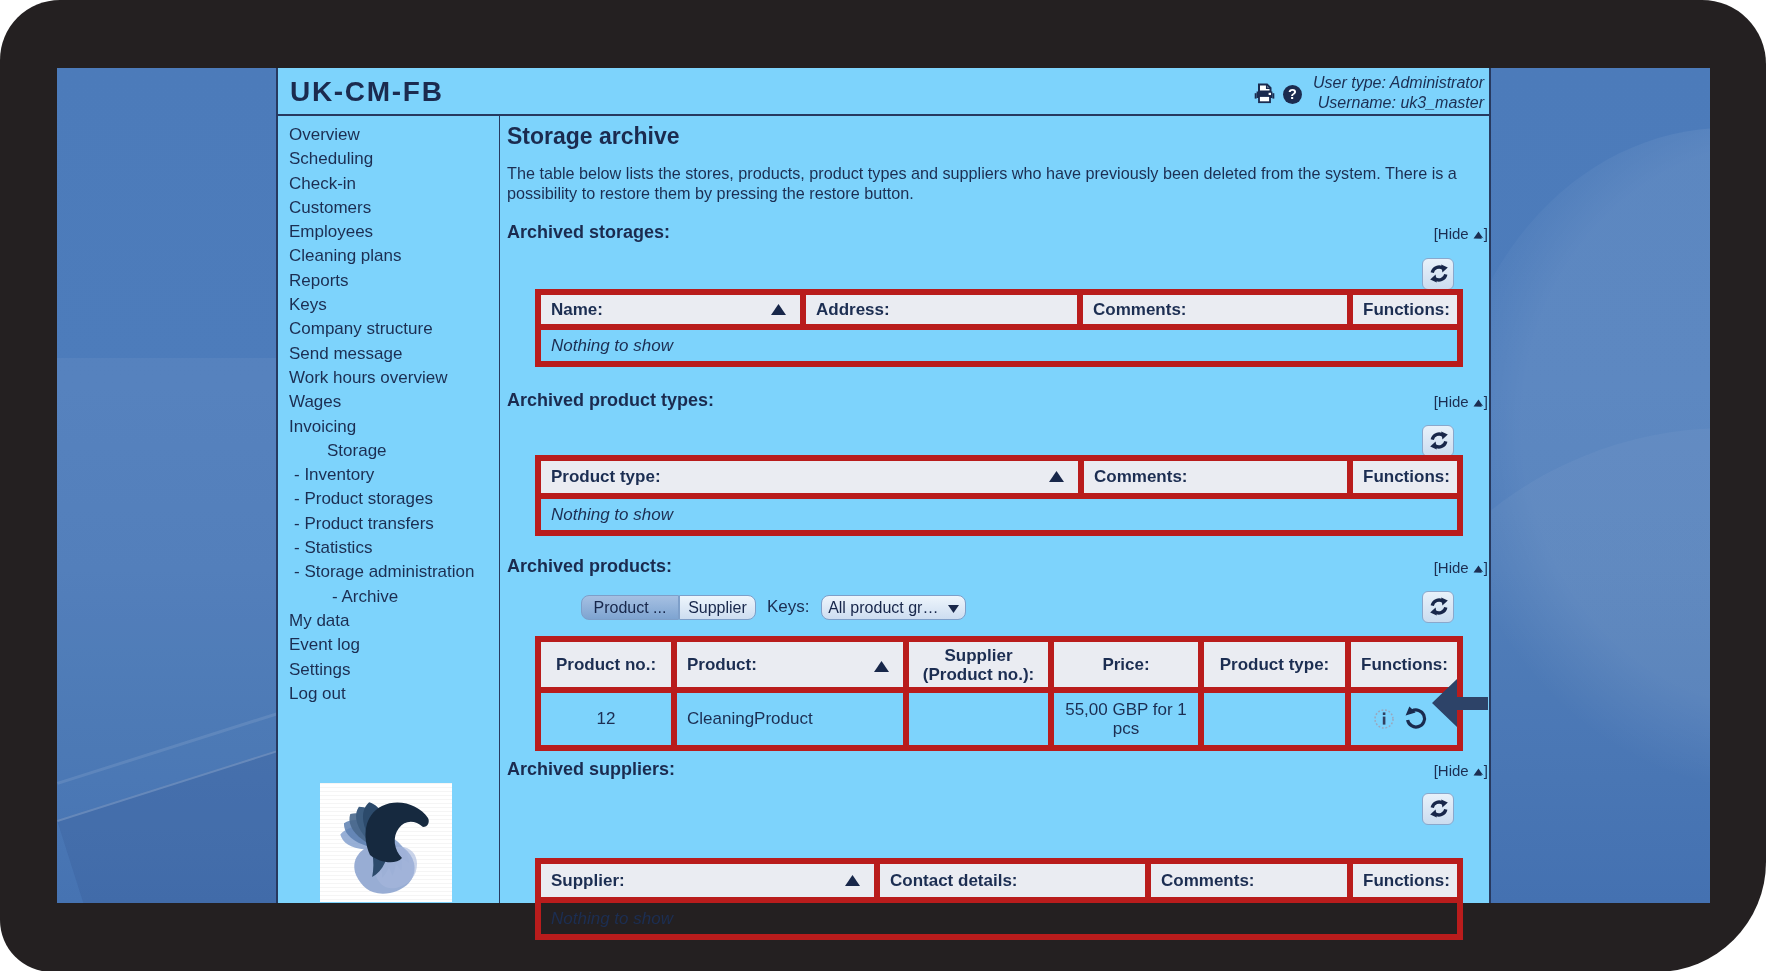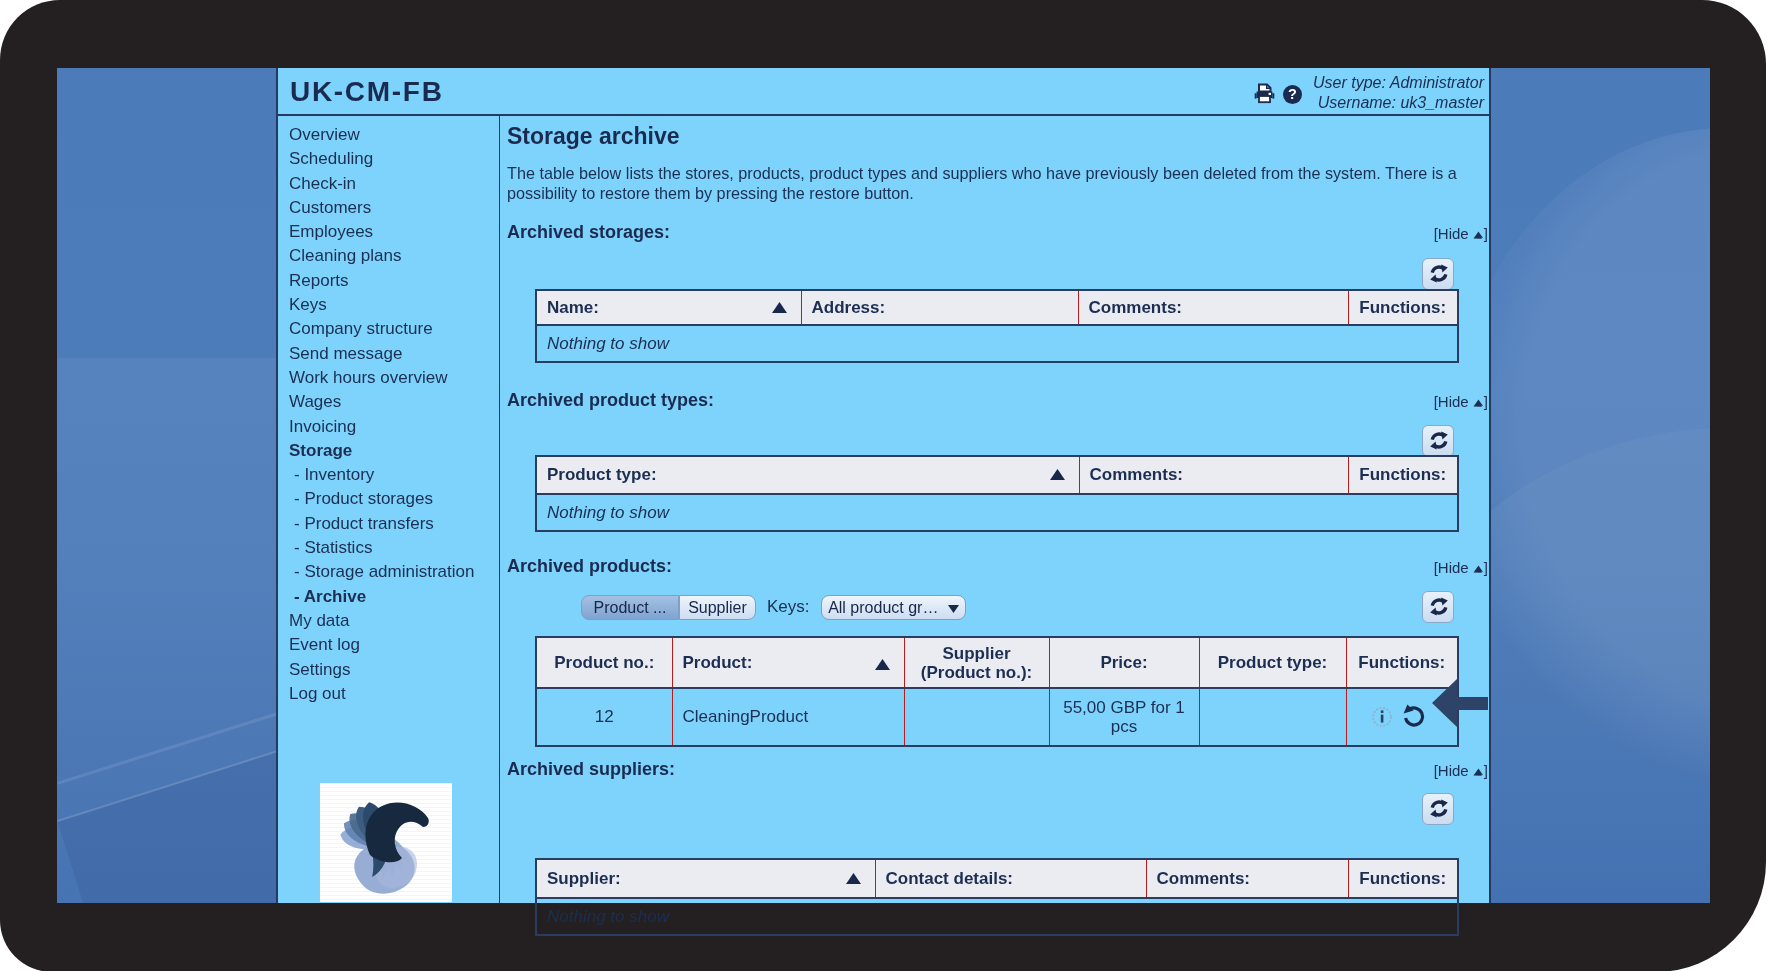--- a/index.html
+++ b/index.html
@@ -14,29 +14,29 @@
 .bulgeR { position:absolute; left:1390px; top:60px; width:560px; height:660px; border-radius:50%; background:radial-gradient(ellipse at 60% 45%, rgba(255,255,255,0.09) 0 55%, rgba(255,255,255,0.0) 72%); }
 .window { position:absolute; left:276px; top:68px; width:1215px; height:835px; background:#7dd3fc; color:#1c2e52; }
 .wborder-l { position:absolute; left:0; top:0; width:2px; height:835px; background:#27395f; }
 .wborder-r { position:absolute; right:0; top:0; width:2px; height:835px; background:#27395f; }
 .hrule { position:absolute; left:2px; top:46px; width:1211px; height:2px; background:#27395f; }
 .title { position:absolute; left:14px; top:8px; font-size:28px; font-weight:bold; letter-spacing:1.7px; color:#1b2b4f; }
 .userinfo { position:absolute; right:7px; top:5px; text-align:right; font-style:italic; font-size:16px; line-height:20px; color:#1c2e52; }
 .vdivider { position:absolute; left:223px; top:48px; width:1px; height:787px; background:#27395f; }
 .sidebar { position:absolute; left:13px; top:55px; width:200px; font-size:17px; line-height:24.3px; color:#1c2e52; }
 .sidebar .sub { padding-left:5px; }
-.sidebar .b { font-weight:bold; }
+.sidebar .b { font-weight:normal;margin-left:38px; }
 .main { position:absolute; left:224px; top:48px; width:989px; height:787px; }
 .h1 { position:absolute; left:7px; top:7px; font-size:23px; font-weight:bold; color:#1b2b4f; }
 .para { position:absolute; left:7px; top:48px; font-size:16.2px; line-height:19.5px; color:#1c2e52; }
 .sechead { position:absolute; font-size:18px; font-weight:bold; color:#1b2b4f; left:7px; }
 .hide { position:absolute; right:1px; font-size:15px; font-weight:normal; color:#1c2e52; }
 .refresh { position:absolute; left:922px; width:32px; height:32px; border:1px solid #8aa8cc; border-radius:6px; background:linear-gradient(180deg,#e8f1fa,#cbdcef); }
 table.grid { position:absolute; border-collapse:collapse; table-layout:fixed; }
-table.grid th, table.grid td { border:1px solid #b91c1c; font-size:17px; color:#1c2e52; padding:0 10px; overflow:hidden; white-space:nowrap; }
+table.grid th, table.grid td { border:6px solid #b91c1c; font-size:17px; color:#1c2e52; padding:0 10px; overflow:hidden; white-space:nowrap; }
 table.grid th { background:#eaecf2; font-weight:bold; text-align:left; border-bottom:2px solid #2a3c60; }
 table.grid { border:2px solid #2a3c60; }
 .nts { font-style:italic; }
 .sortarr { float:right; margin-top:4px; margin-right:4px; }
 .limitrow { position:absolute; left:0; top:479px; width:989px; height:25px; }
 .limitlabel { position:absolute; top:2px; font-size:17px; color:#1c2e52; }
 .btn { position:absolute; top:0; height:25px; line-height:24px; text-align:center; font-size:16px; color:#17264a; border:1px solid #7e9fc9; background:linear-gradient(180deg,#eef5fc,#cdddf0); }
 .btn.sel { border-radius:8px 0 0 8px; background:linear-gradient(180deg,#a6c0e2,#7fa4cf); background:linear-gradient(180deg,#a6c0e2,#7ea4d1); }
 .btn + .btn { border-radius:0 8px 8px 0; }
 .btn.drop { border-radius:8px; }

